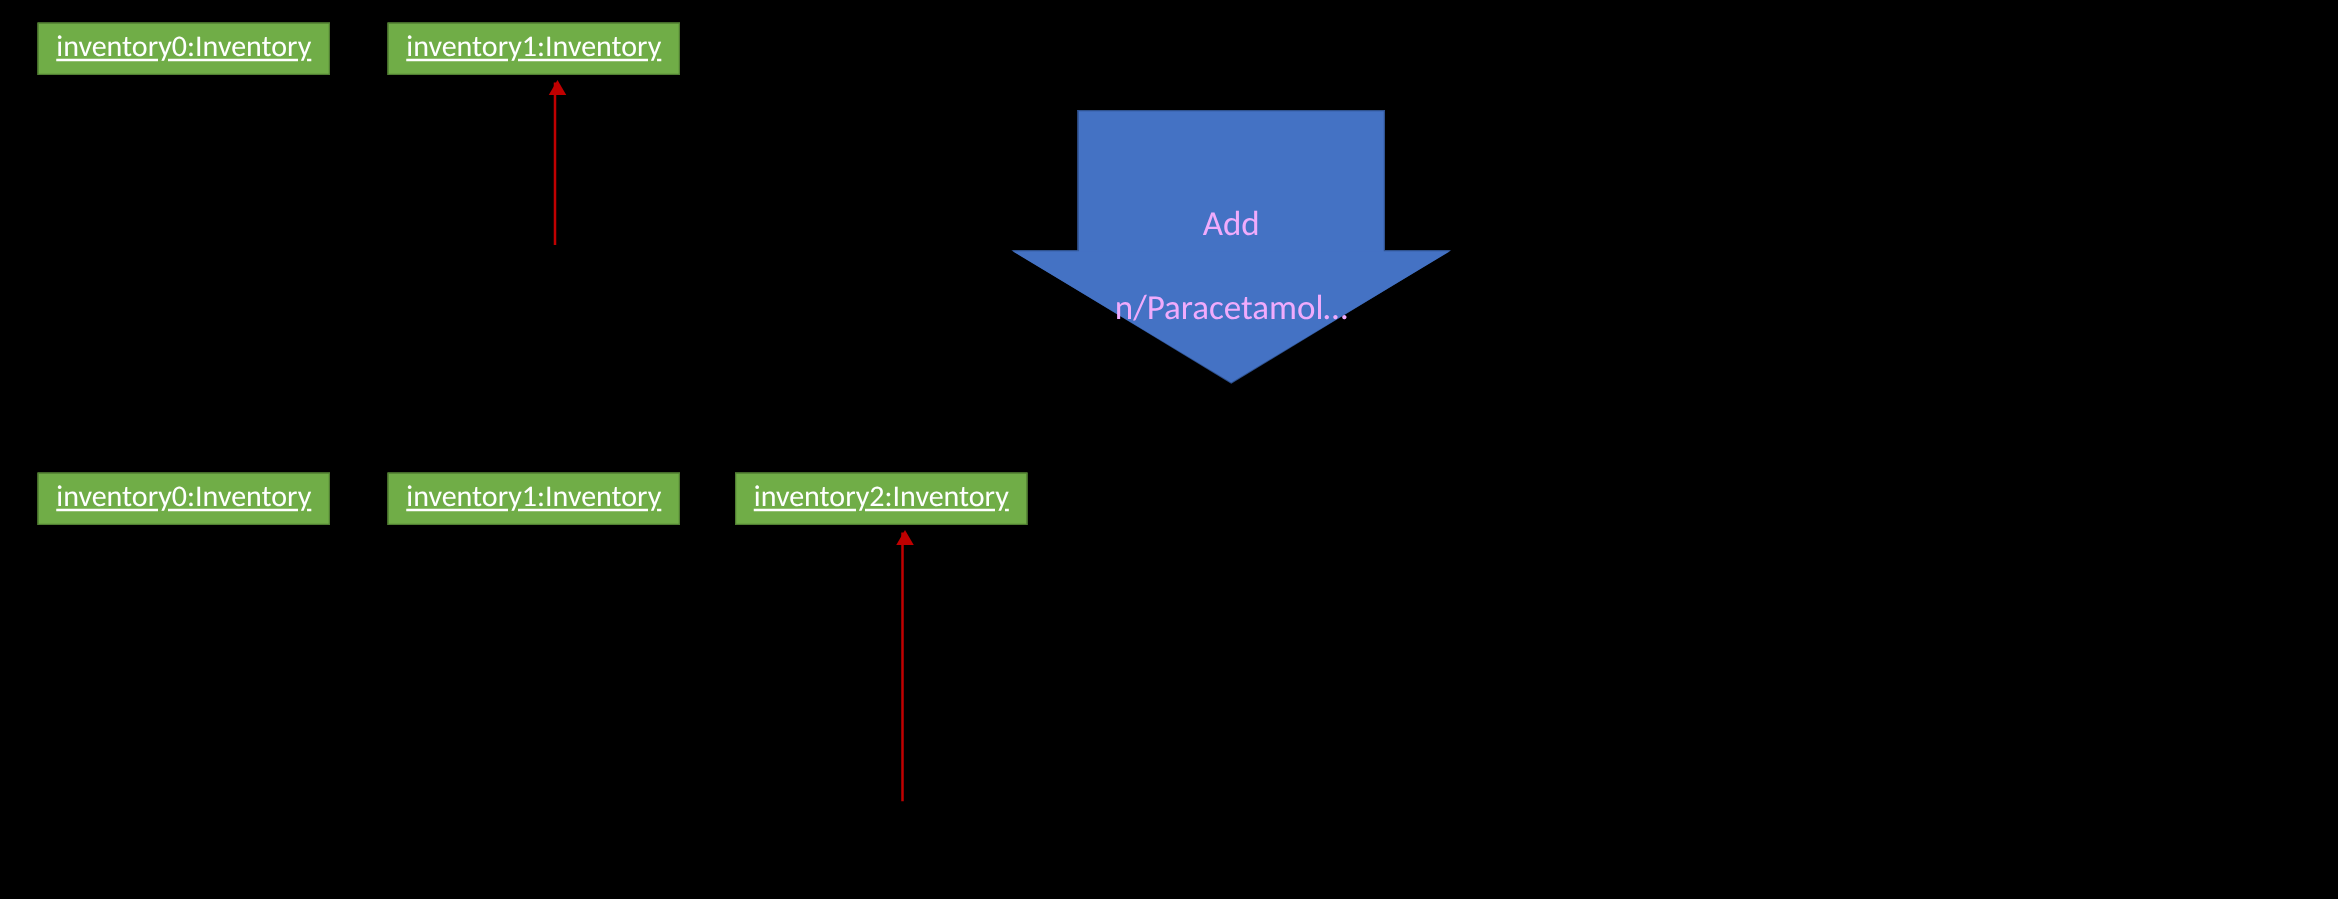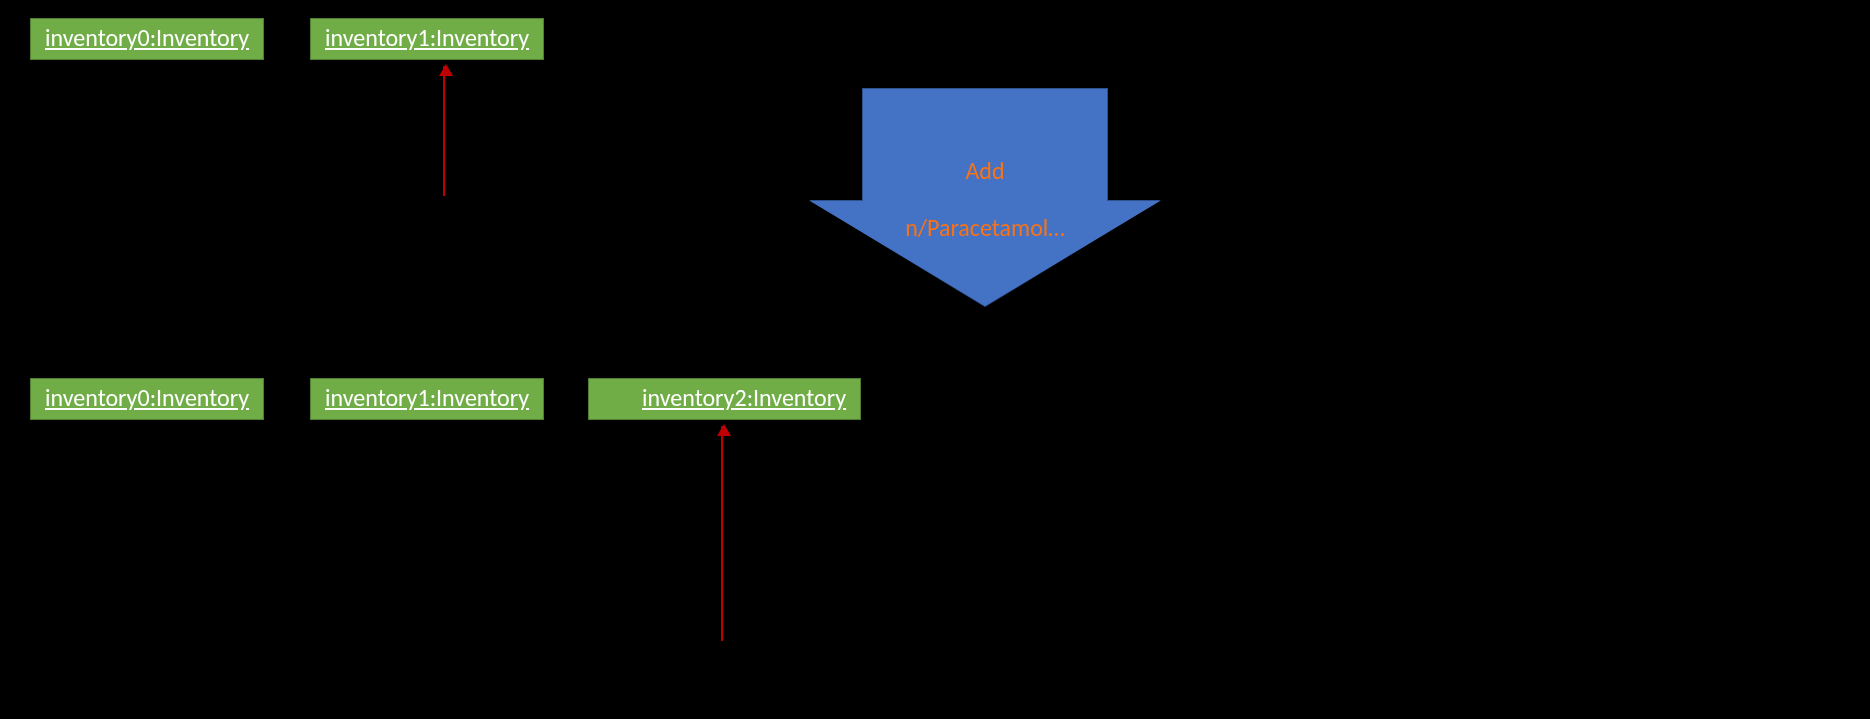--- a/index.html
+++ b/index.html
@@ -48,22 +48,22 @@
     width: 0;
     height: 0;
     border-left: 7px solid transparent;
     border-right: 7px solid transparent;
     border-bottom: 12px solid #C00000;
   }
 
   
   .down-arrow {
     position: absolute;
-    color: #f97316;
-    font-size: 24px;
+    color: #f0abfc;
+    font-size: 28px;
     text-align: center;
   }
   .down-arrow .stem {
     position: absolute;
     background: #4472C4;
     border: 1px solid #2F528F;
     box-sizing: border-box;
   }
   .down-arrow .head {
     position: absolute;
@@ -121,19 +121,19 @@
       <span>n/Paracetamol…</span>
     </div>
   </div>
 
   <div class="inv-box" style="left:30px;  top:378px;">
     <span class="txt">inventory0:Inventory</span>
   </div>
   <div class="inv-box" style="left:310px; top:378px;">
     <span class="txt">inventory1:Inventory</span>
   </div>
-  <div class="inv-box" style="left:588px; top:378px;padding-left:39px;">
+  <div class="inv-box" style="left:588px; top:378px;">
     <span class="txt">inventory2:Inventory</span>
   </div>
 
   <div class="red-arrow" style="left:721px; top:426px; height:215px;"></div>
 
 </div>
 
 </body></html>

